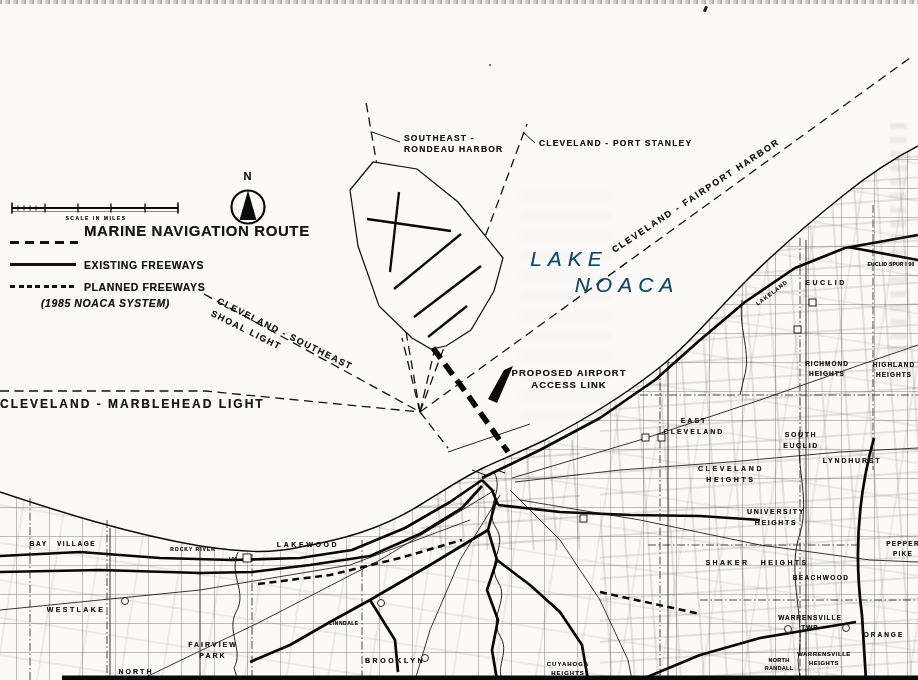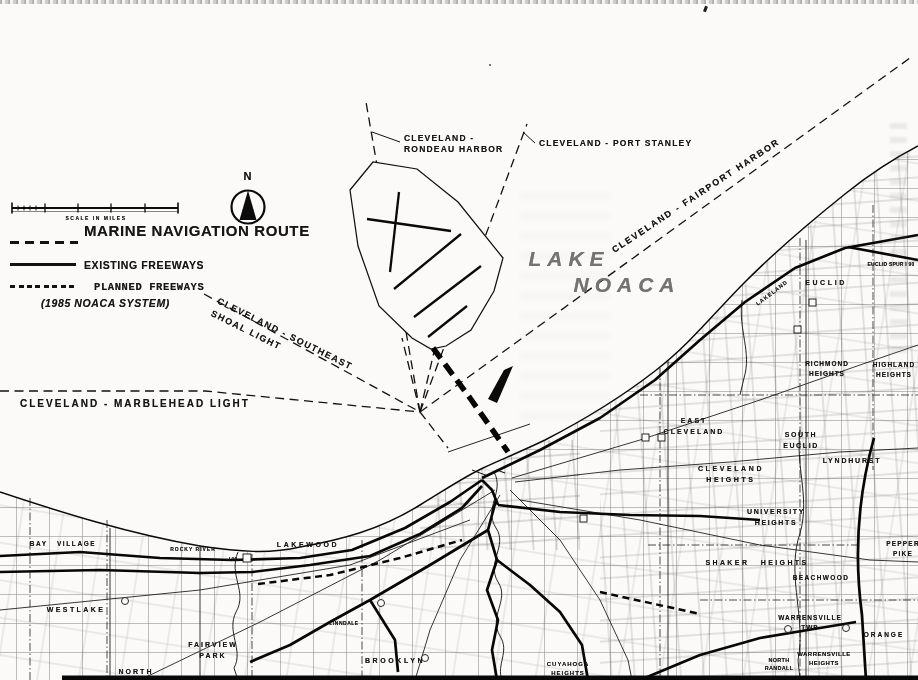--- a/index.html
+++ b/index.html
@@ -4,21 +4,21 @@
 <style>
   html,body{margin:0;padding:0;background:#e8e6e1;}
   .stage{position:relative;width:918px;height:680px;background:#fbfaf8;overflow:hidden;
          font-family:"Liberation Sans",sans-serif;}
   svg{position:absolute;left:0;top:0;}
   .lbl{position:absolute;font-weight:bold;color:#161616;white-space:pre-line;text-align:center;
        transform:translate(-50%,-50%);line-height:1.2;letter-spacing:1px;
        text-shadow:0 0 .4px rgba(10,10,10,.55);}
   .la{transform:translateY(-50%);text-align:right;}
   .raw{transform:none;text-align:left;}
-  .lake-lbl{font-style:italic;font-weight:700;color:#737373;text-shadow:0 0 .5px rgba(20,20,20,.4);}
+  .lake-lbl{font-style:italic;font-weight:400;color:#0c4a6e;text-shadow:0 0 .5px rgba(20,20,20,.4);}
   .leg-line{position:absolute;height:3px;}
   .smudge{position:absolute;pointer-events:none;}
   .speck{position:absolute;background:#1b1b1b;}
 </style>
 </head>
 <body>
 
 <div class="stage">
 
   <svg width="918" height="680" viewBox="0 0 918 680">
@@ -171,34 +171,36 @@
   <div class="lbl" style="left:96px;top:218px;font-size:5px;letter-spacing:1.5px;">SCALE   IN   MILES</div>
   <div class="lbl" style="left:248px;top:177px;font-size:11px;">N</div>
 
   <div class="leg-line" style="left:10px;top:241px;width:68px;background:repeating-linear-gradient(90deg,#131313 0 9px,transparent 9px 15px);"></div>
   <div class="lbl la" style="left:84px;top:231px;font-size:15px;letter-spacing:.6px;">MARINE NAVIGATION ROUTE</div>
 
   <div class="leg-line" style="left:10px;top:263px;width:66px;background:#131313;"></div>
   <div class="lbl la" style="left:84px;top:265px;font-size:10.5px;letter-spacing:.6px;">EXISTING FREEWAYS</div>
 
   <div class="leg-line" style="left:10px;top:285px;width:64px;background:repeating-linear-gradient(90deg,#131313 0 5px,transparent 5px 8.5px);"></div>
-  <div class="lbl la" style="left:94px;top:287px;font-size:10.5px;letter-spacing:.6px;font-family:Liberation Mono, monospace;">PLANNED FREEWAYS</div>
+  <div class="lbl la" style="left:84px;top:287px;font-size:10.5px;letter-spacing:.6px;">PLANNED FREEWAYS</div>
   <div class="lbl la" style="left:41px;top:303px;font-size:10.5px;letter-spacing:.6px;font-style:italic;">(1985 NOACA SYSTEM)</div>
 
   <div class="lbl lake-lbl" style="left:569px;top:259px;font-size:21px;letter-spacing:6px;">LAKE</div>
   <div class="lbl lake-lbl" style="left:627px;top:285px;font-size:21px;letter-spacing:6px;">NOACA</div>
 
-  <div class="lbl raw" style="left:404px;top:133px;font-size:8.5px;letter-spacing:1.2px;line-height:10.5px;">CLEVELAND -
+  <div class="lbl raw" style="left:404px;top:133px;font-size:8.5px;letter-spacing:1.2px;line-height:10.5px;">SOUTHEAST -
 RONDEAU HARBOR</div>
   <div class="lbl la" style="left:539px;top:143px;font-size:8.5px;letter-spacing:1.2px;">CLEVELAND - PORT STANLEY</div>
   <div class="lbl" style="left:696px;top:196px;font-size:9px;letter-spacing:1.8px;transform:translate(-50%,-50%) rotate(-33.5deg);white-space:nowrap;">CLEVELAND - FAIRPORT HARBOR</div>
   <div class="lbl raw" style="left:221px;top:294px;font-size:9px;letter-spacing:1.5px;line-height:14px;transform:rotate(26.5deg);transform-origin:0 0;">CLEVELAND - SOUTHEAST
 SHOAL LIGHT</div>
-  <div class="lbl la" style="left:20px;top:404px;font-size:10px;letter-spacing:2px;">CLEVELAND - MARBLEHEAD LIGHT</div>
-
+  <div class="lbl la" style="left:0;top:404px;font-size:12px;letter-spacing:2px;">CLEVELAND - MARBLEHEAD LIGHT</div>
+
+  <div class="lbl" style="left:569px;top:379px;font-size:9.5px;letter-spacing:1px;line-height:12px;">PROPOSED AIRPORT
+ACCESS LINK</div>
 
   <div class="lbl" style="left:233px;top:559px;font-size:5px;letter-spacing:0;">I 90</div>
   <div class="lbl" style="left:891px;top:264px;font-size:5px;letter-spacing:.2px;white-space:nowrap;">EUCLID SPUR I 90</div>
   <div class="lbl" style="left:772px;top:293px;font-size:5.5px;letter-spacing:1px;transform:translate(-50%,-50%) rotate(-37deg);">LAKELAND</div>
 
   <div class="lbl" style="left:63px;top:544px;font-size:6.5px;letter-spacing:1.6px;word-spacing:6px;">BAY VILLAGE</div>
   <div class="lbl" style="left:76px;top:610px;font-size:7px;letter-spacing:2.4px;">WESTLAKE</div>
   <div class="lbl" style="left:136px;top:672px;font-size:7px;letter-spacing:2px;">NORTH</div>
   <div class="lbl" style="left:213px;top:650px;font-size:7px;letter-spacing:2px;line-height:11px;">FAIRVIEW
 PARK</div>

